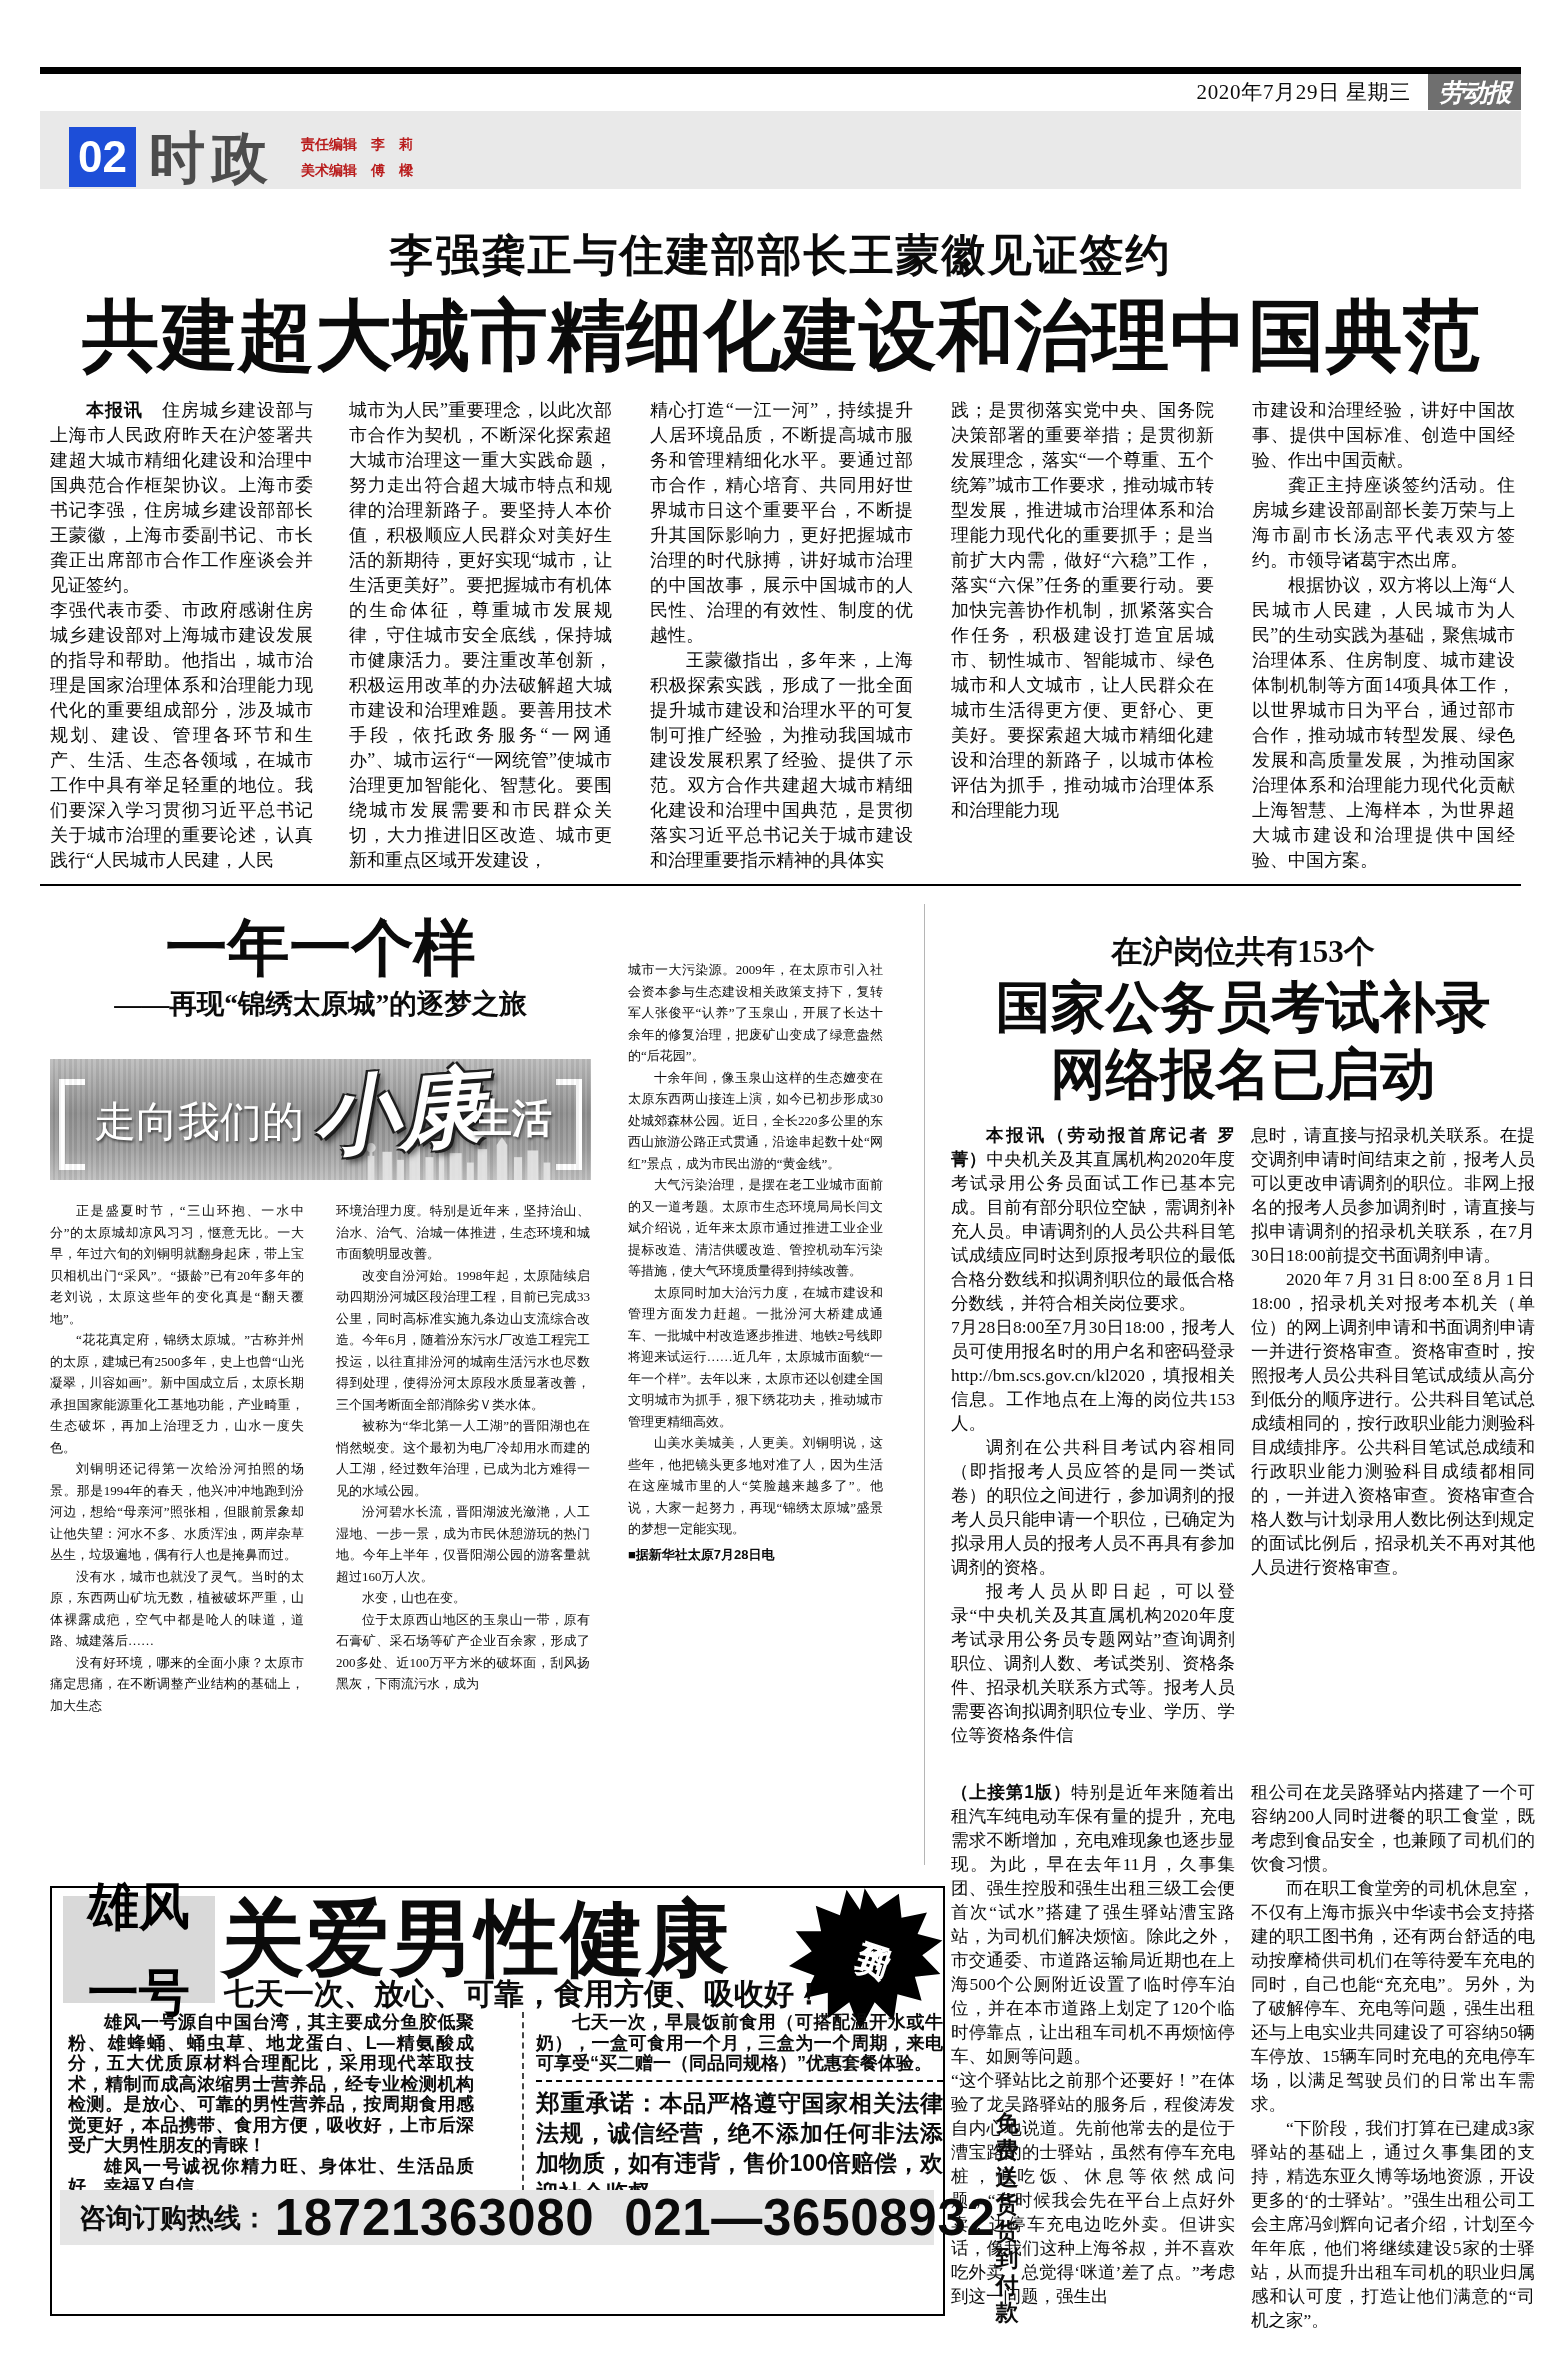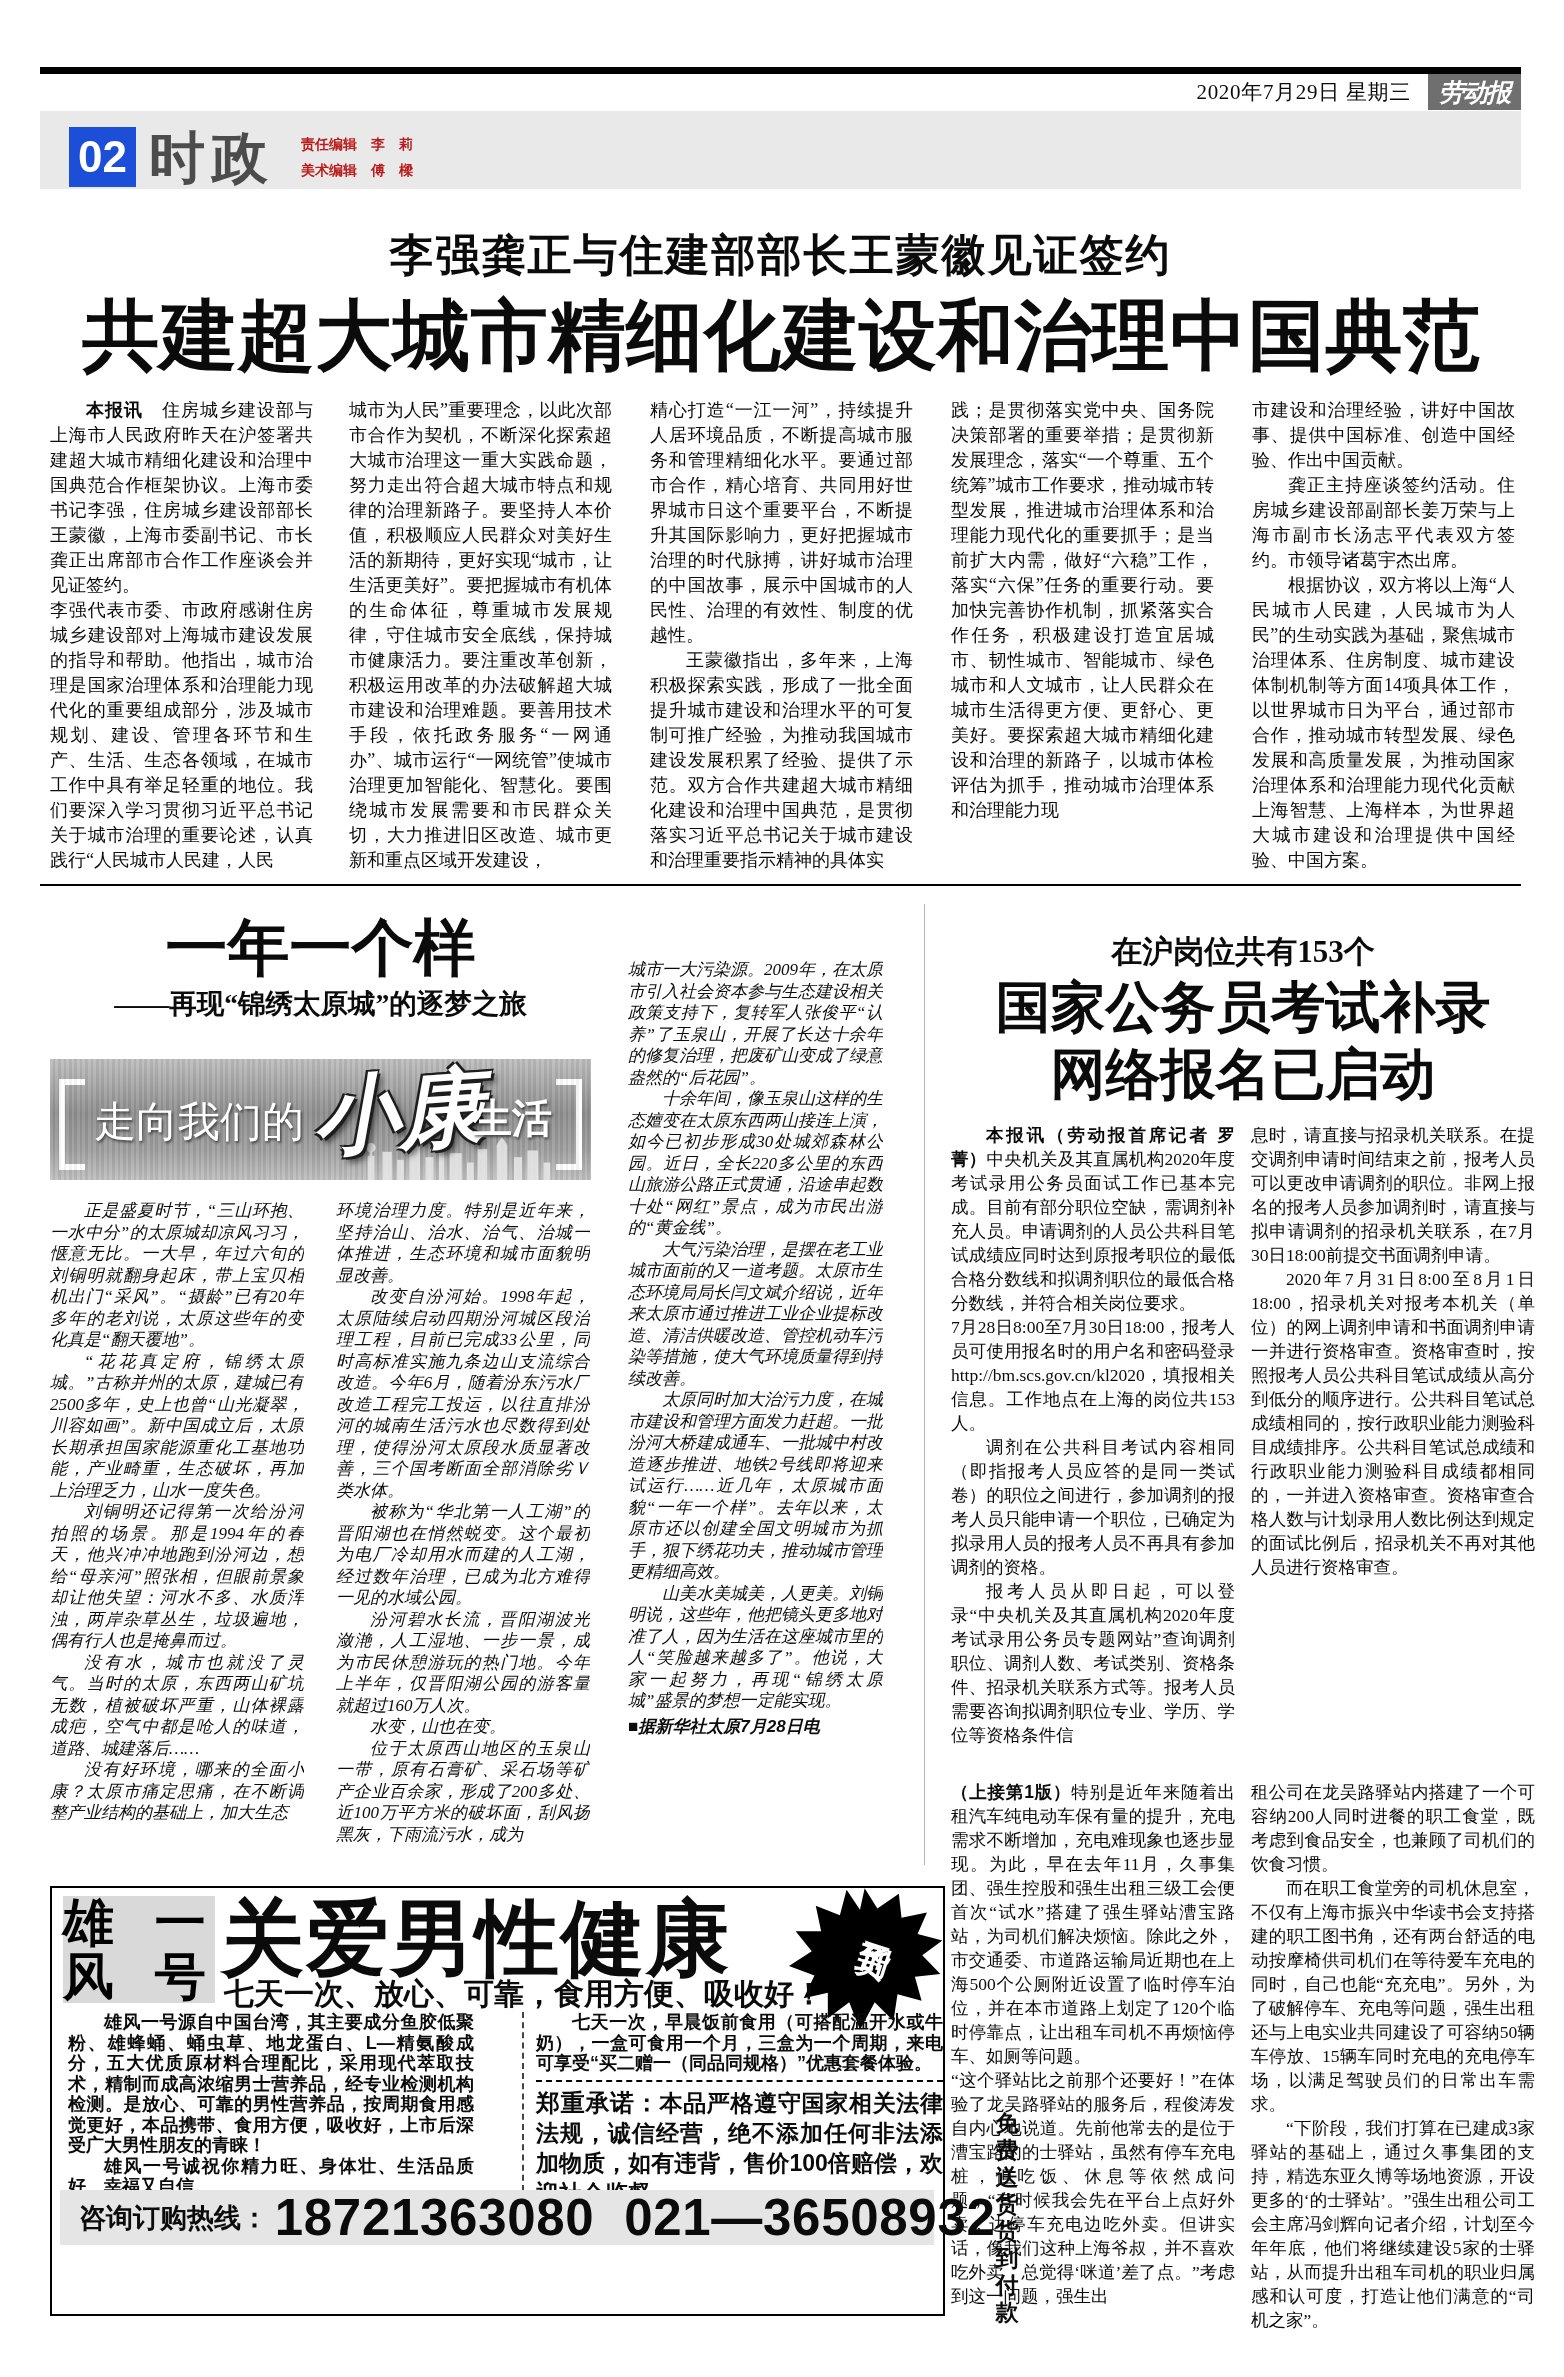--- a/index.html
+++ b/index.html
@@ -38,31 +38,31 @@
   .bracket{position:absolute;width:20px;height:79px;top:20px;}
   .bracket.l{left:9.4px;border-left:6px solid #fff;border-top:6px solid #fff;border-bottom:6px solid #fff;}
   .bracket.r{right:9.4px;border-right:6px solid #fff;border-top:6px solid #fff;border-bottom:6px solid #fff;}
   .banner-reg{position:absolute;left:44px;top:35px;color:#fff;font-size:42px;font-weight:400;z-index:2;
               text-shadow:1.3px 2px 2.7px rgba(0,0,0,.55);}
   .banner-script{position:absolute;left:263px;top:-4px;color:#fff;font-size:85px;font-weight:900;font-style:italic;z-index:2;
               transform:rotate(-4deg);text-shadow:2.7px 2.7px 0 #1d1d1d,-2px -2px 0 #1d1d1d,2px -2px 0 #1d1d1d,-2px 2px 0 #1d1d1d,4px 5.4px 6.7px rgba(0,0,0,.6);}
   .banner-tail{position:absolute;left:422px;top:32px;color:#fff;font-size:40px;font-weight:900;z-index:2;
               text-shadow:1.3px 2px 2.7px rgba(0,0,0,.55);}
   .skyline{position:absolute;right:27px;bottom:0;z-index:1;opacity:.85;}
-  .ty-col{font-size:17px;line-height:21.5px;font-style:italic;}
+  .ty-col{font-size:13px;line-height:21.5px;}
   .byline{font-weight:bold;font-family:"Liberation Sans","DejaVu Sans",sans-serif;text-indent:0 !important;margin-top:4px !important;}
   
   .cs-kicker{left:951px;top:931px;width:584px;text-align:center;font-size:31px;font-weight:600;}
   .cs-h{left:951px;width:584px;text-align:center;font-size:55px;font-weight:900;}
   .cs-col{top:1123px;width:284px;height:637px;font-size:17.5px;line-height:24px;}
   .cont-col{top:1780px;width:284px;height:560px;font-size:17.5px;line-height:24px;}
   
   .ad-box{left:50px;top:1886px;width:895px;height:430px;border:2.7px solid #000;box-sizing:border-box;background:#fff;}
   .ad-brand{position:absolute;left:10.7px;top:8px;width:152px;height:107px;background:#d9d9d9;
-            display:flex;align-items:center;justify-content:center;
+            display:flex;flex-direction:column;align-items:center;justify-content:center;
             font-size:51px;line-height:54px;font-weight:900;color:#000;gap:32px;}
   .ad-title{position:absolute;left:169px;top:-4px;width:564px;font-size:83px;font-weight:700;letter-spacing:2px;white-space:nowrap;}
   .ad-sub{position:absolute;left:172px;top:86px;width:591px;font-size:30px;font-weight:800;white-space:nowrap;}
   .ad-burst{position:absolute;left:734px;top:-1.3px;width:158px;height:144px;}
   .ad-burst text{fill:#fff;font-size:48px;font-weight:bold;font-family:"Liberation Sans","DejaVu Sans",sans-serif;}
   .ad-body{position:absolute;top:124px;height:179px;font-size:18px;line-height:20.5px;font-weight:600;
            font-family:"Liberation Sans","DejaVu Sans",sans-serif;text-align:justify;overflow:hidden;}
   .ad-body p{margin:0;text-indent:2em;}
   .ad-left{left:16px;width:406px;}
   .ad-right{left:470px;width:407px;border-left:2px dashed #444;padding-left:12px;box-sizing:content-box;}

